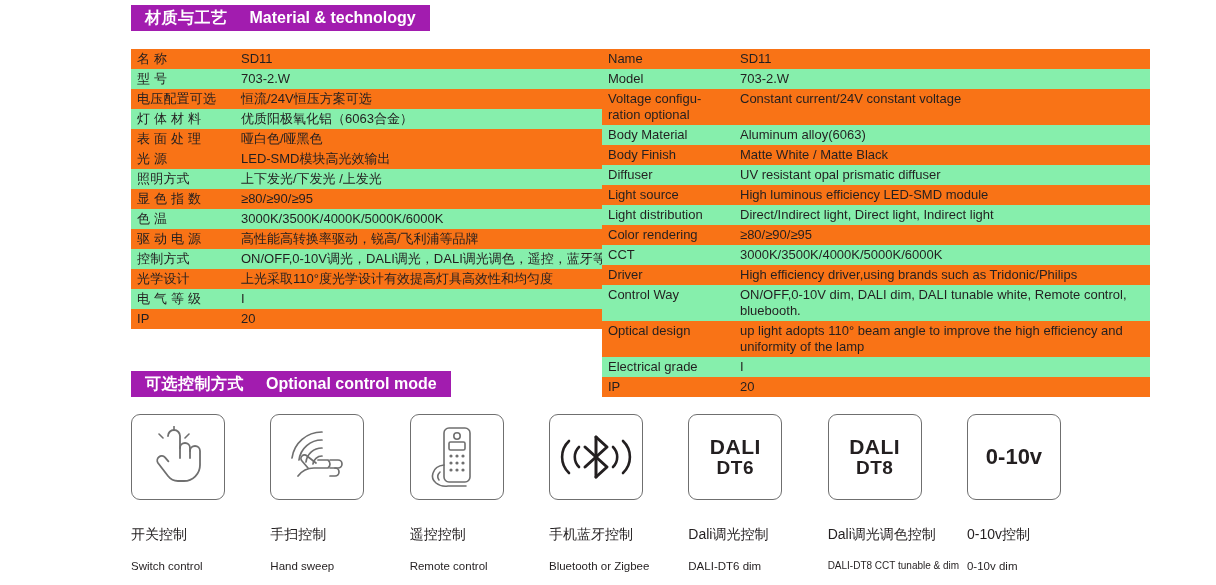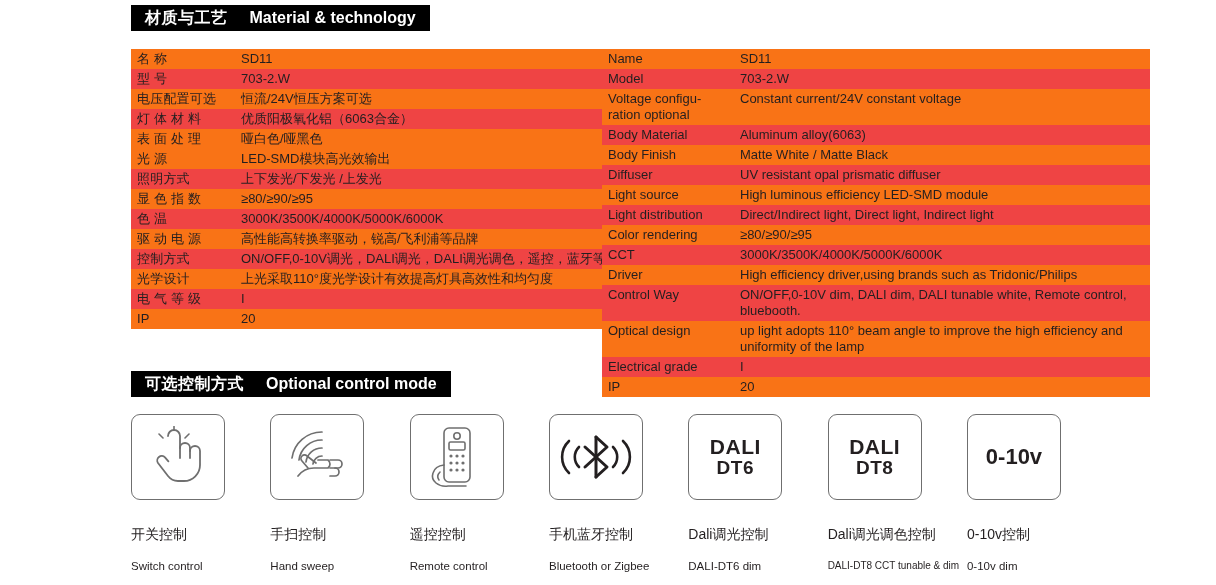--- a/index.html
+++ b/index.html
@@ -11,21 +11,21 @@
     font-family: "Liberation Sans", sans-serif;
     color: #231f20;
     overflow: hidden;
     position: relative;
   }
 
   
   .section-head {
     position: absolute;
     height: 26px;
-    background: #000000;
+    background: #a21caf;
     display: flex;
     align-items: center;
     padding: 0 14px 0 14px;
     color: #ffffff;
     white-space: nowrap;
   }
   .section-head .cn {
     font-size: 16px;
     font-weight: bold;
     letter-spacing: 0.5px;
@@ -50,21 +50,21 @@
   #table-en { left: 602px; }
 
   .spec-table td {
     vertical-align: top;
     padding: 2px 6px 2px 6px;
     font-size: 13px;
     line-height: 16px;
     border: 0;
   }
   .spec-table tr.shade td { background: #f97316; }
-  .spec-table tr.plain td { background: #ef4444; }
+  .spec-table tr.plain td { background: #86efac; }
 
   .spec-table td.k {
     width: 104px;
     color: #231f20;
   }
   #table-en td.k { width: 132px; }
   .spec-table td.v { color: #231f20; }
 
   
   #table-cn td.k { letter-spacing: 0.2px; }

